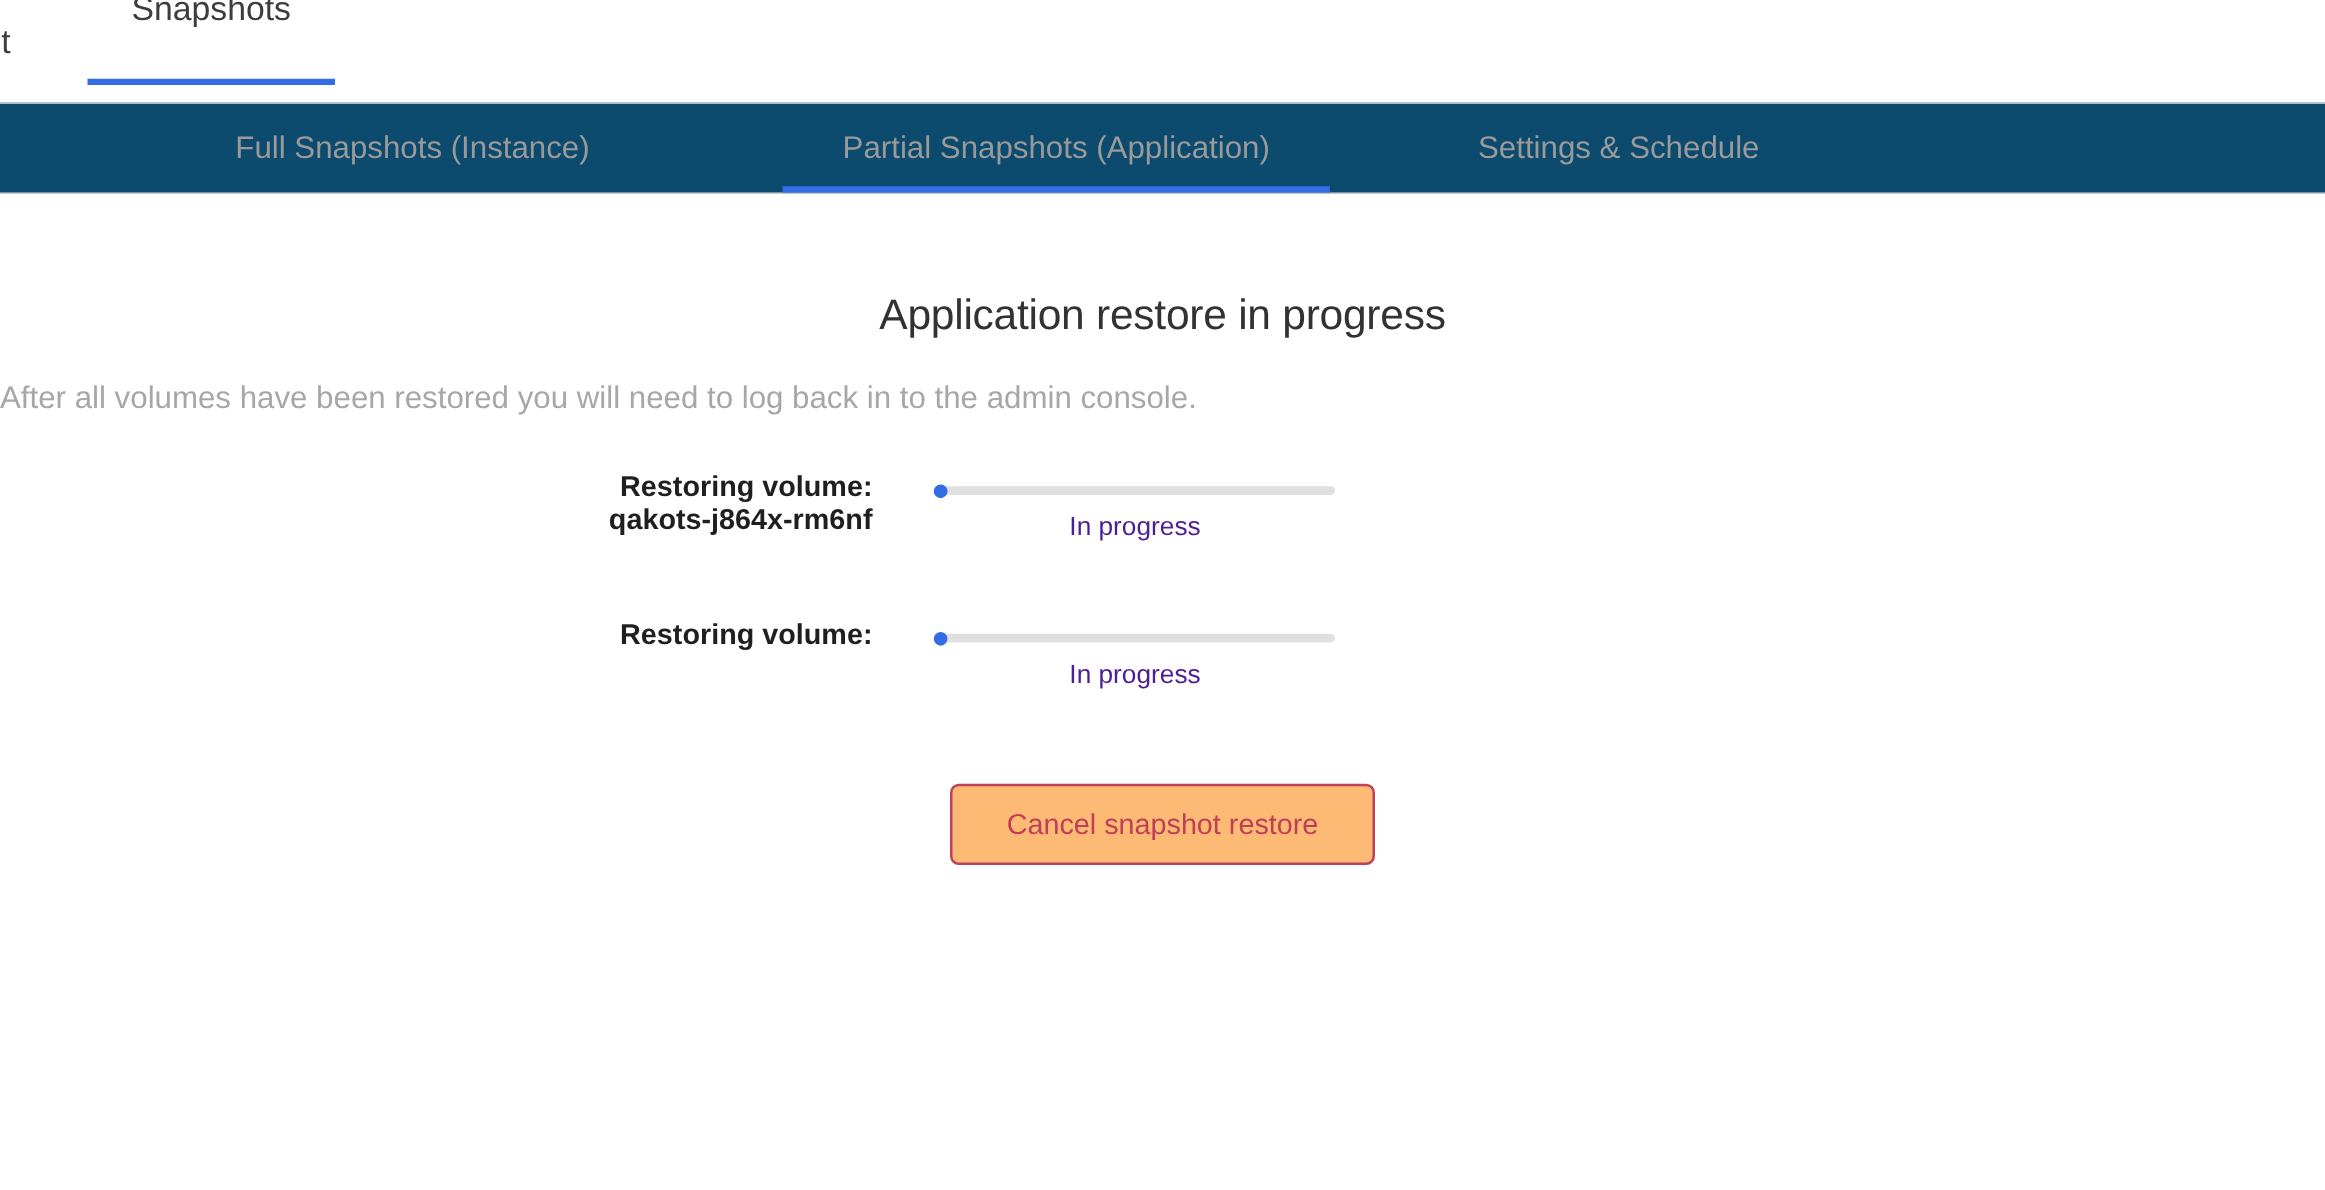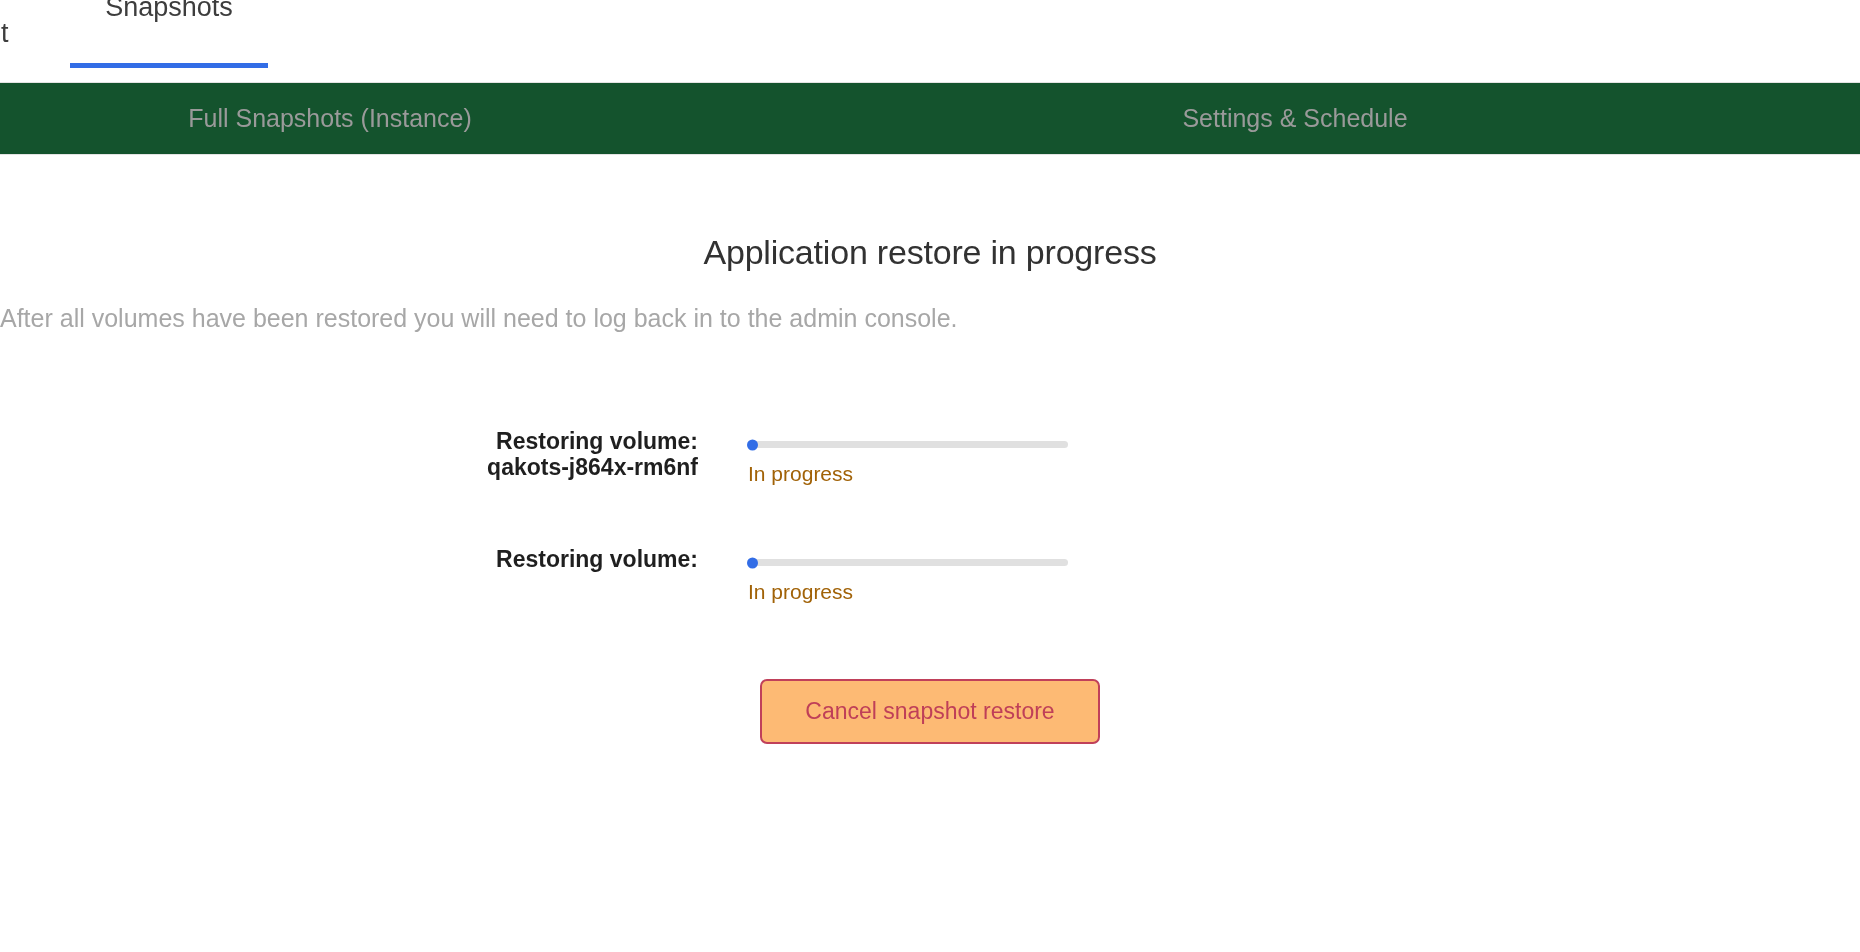--- a/index.html
+++ b/index.html
@@ -63,21 +63,21 @@
     right: 0;
     bottom: 14px;
     height: 5px;
     background: #326de6;
   }
 
   
   .sub-nav {
     position: relative;
     height: 73px;
-    background: #14532d;
+    background: #0c4a6e;
     border-top: 1px solid #e3e3e3;
     border-bottom: 1px solid #e3e3e3;
     box-sizing: border-box;
   }
   .sub-tab {
     position: absolute;
     top: 0;
     height: 100%;
     display: flex;
     align-items: center;
@@ -121,21 +121,21 @@
   .page-subtitle {
     margin: 0;
     padding-top: 32px;
     font-size: 25px;
     font-weight: normal;
     color: #a7a7a7;
   }
 
   
   .volumes {
-    margin-top: 96px;
+    margin-top: 44px;
     display: flex;
     flex-direction: column;
   }
   .volume-row {
     display: flex;
     align-items: flex-start;
     height: 118px;
   }
   .volume-label {
     width: 748px;
@@ -165,22 +165,23 @@
     top: 50%;
     transform: translate(-1px, -50%);
     width: 11px;
     height: 11px;
     border-radius: 50%;
     background: #326de6;
   }
   .progress-status {
     margin-top: 14px;
     width: 320px;
+    text-align: center;
     font-size: 21px;
-    color: #a16207;
+    color: #4c1d95;
   }
 
   
   .cancel-wrap {
     margin-top: 14px;
     display: flex;
     justify-content: center;
   }
   .cancel-button {
     border: 2px solid #c0405a;
@@ -213,20 +214,24 @@
   </div>
 </div>
 
 <div class="sub-nav">
 
   <div class="sub-tab sub-tab-full">
     <span>Full Snapshots (Instance)</span>
 
   </div>
 
+  <div class="sub-tab sub-tab-partial active">
+    <span>Partial Snapshots (Application)</span>
+    <span class="sub-underline"></span>
+  </div>
 
   <div class="sub-tab sub-tab-settings">
     <span>Settings &amp; Schedule</span>
 
   </div>
 
 </div>
 
 <div class="content">
 

